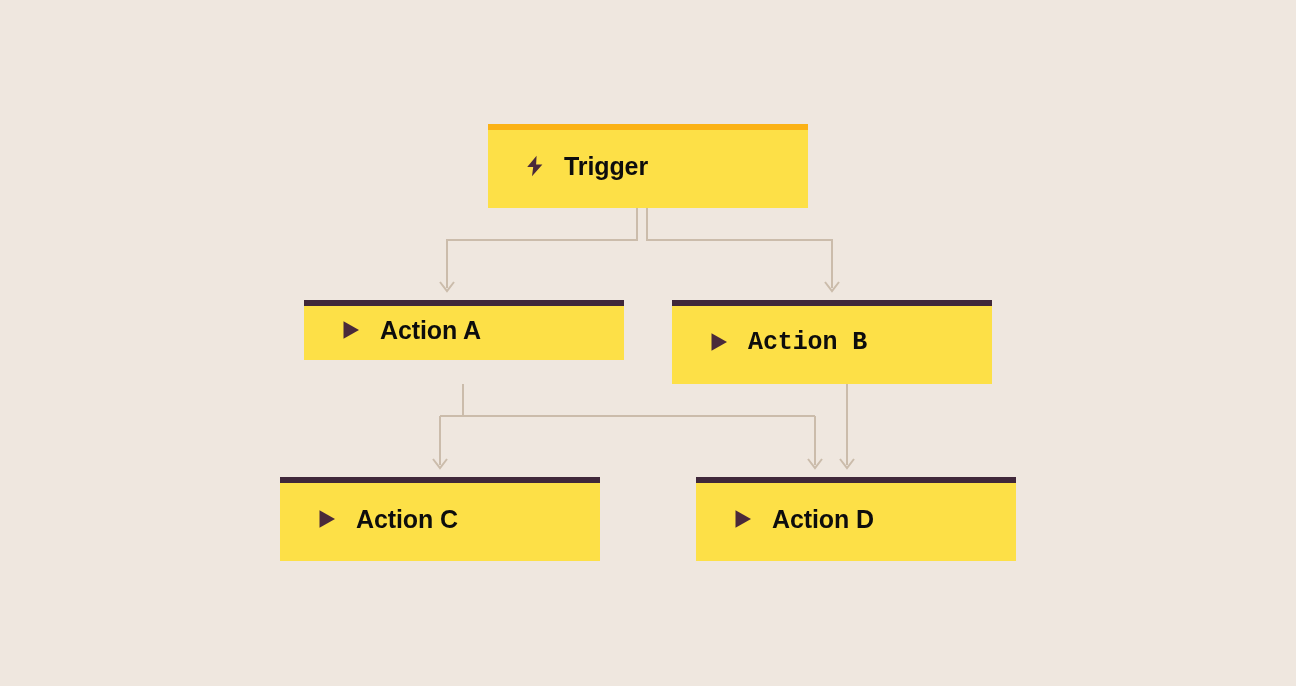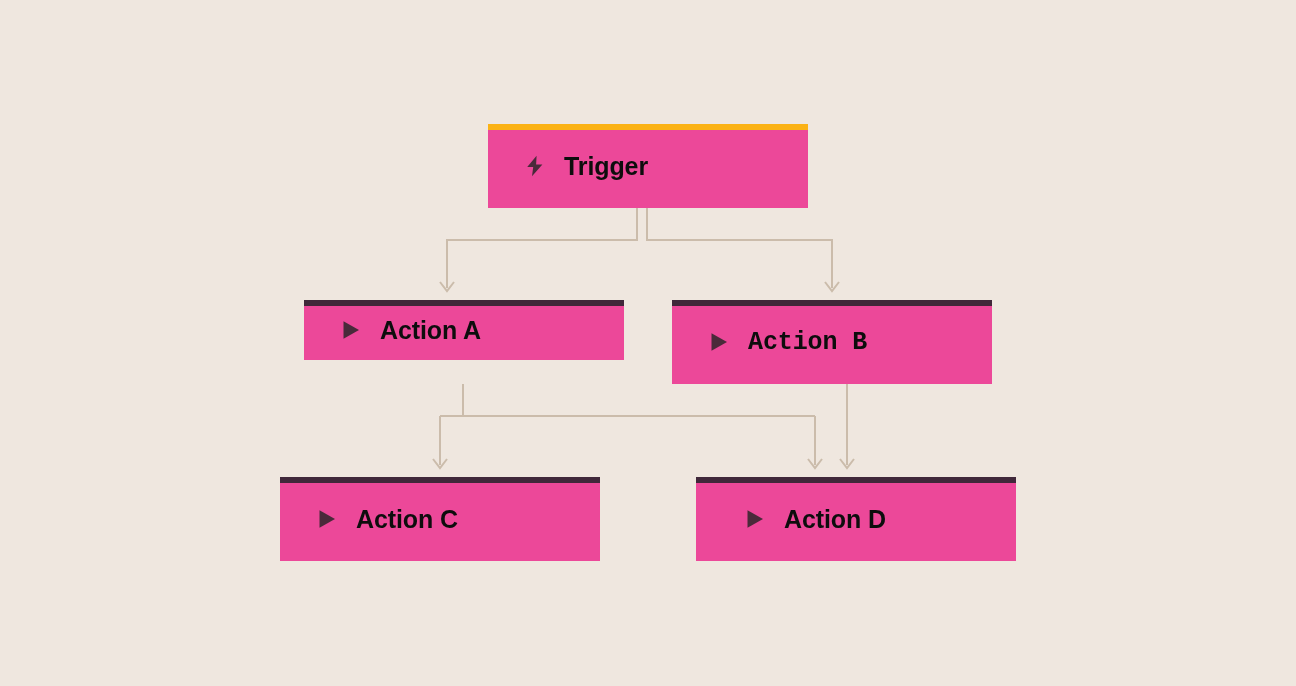--- a/index.html
+++ b/index.html
@@ -28,21 +28,21 @@
     top: 0;
     width: 1296px;
     height: 686px;
     z-index: 1;
   }
 
   
   .node {
     position: absolute;
     z-index: 2;
-    background: #ec4899;
+    background: #fde047;
     box-sizing: border-box;
     display: flex;
     align-items: center;
   }
   .node-accent {
     position: absolute;
     left: 0;
     top: 0;
     width: 100%;
     height: 6px;
@@ -76,21 +76,21 @@
     letter-spacing: -0.1px;
     white-space: nowrap;
     line-height: 1;
   }
 
   
   #node-trigger  { left: 488px; top: 124px; width: 320px; height: 84px; }
   #node-action-a { left: 304px; top: 300px; width: 320px; height: 60px; }
   #node-action-b { left: 672px; top: 300px; width: 320px; height: 84px; font-family: Liberation Mono, monospace; }
   #node-action-c { left: 280px; top: 477px; width: 320px; height: 84px; }
-  #node-action-d { left: 696px; top: 477px; width: 320px; height: 84px; padding-left: 12px; }
+  #node-action-d { left: 696px; top: 477px; width: 320px; height: 84px; }
 </style>
 </head>
 <body>
 
 <div id="canvas">
 
   <svg id="edges" viewBox="0 0 1296 686" width="1296" height="686" xmlns="http://www.w3.org/2000/svg">
     <g fill="none" stroke="#cbbcab" stroke-width="2" stroke-linecap="butt" stroke-linejoin="miter">
 
       <path d="M 637 208 L 637 240 L 447 240 L 447 288"></path>

